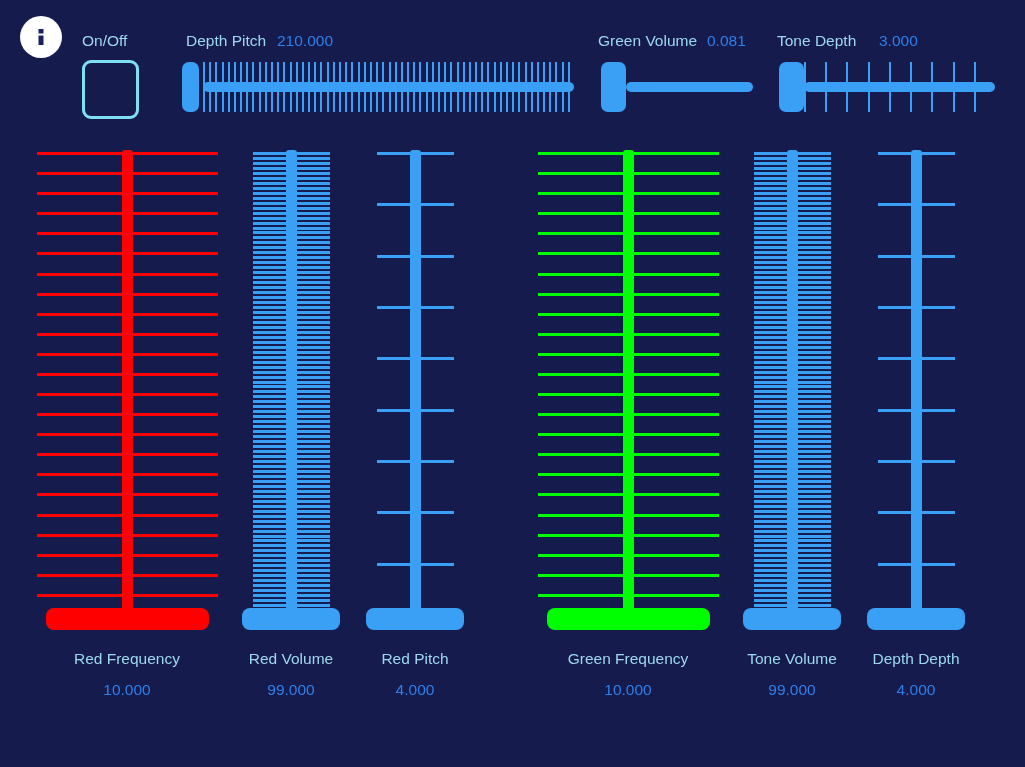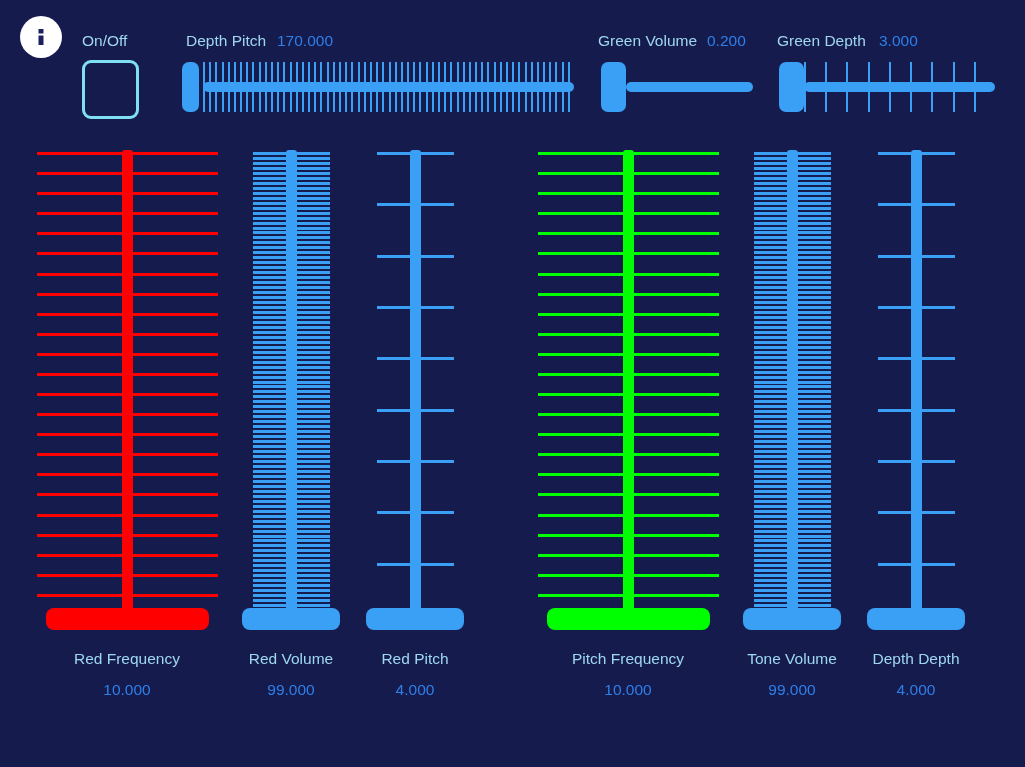--- a/index.html
+++ b/index.html
@@ -152,21 +152,21 @@
     <svg width="26" height="26" viewBox="0 0 26 26" aria-hidden="true">
       <rect x="10.5" y="5" width="5" height="4.6" rx="0.6" fill="#1b2060"></rect>
       <rect x="10.5" y="11.4" width="5" height="9.6" rx="0.6" fill="#1b2060"></rect>
     </svg>
   </div>
 
   <div class="hdr-label" style="left:82px; top:32px;">On/Off</div>
   <div id="onoff-box"></div>
 
   <div class="hdr-label" style="left:186px; top:32px;">Depth Pitch</div>
-  <div class="hdr-value" style="left:277px; top:32px;">170.000</div>
+  <div class="hdr-value" style="left:277px; top:32px;">210.000</div>
   <div class="hslider dense" id="tone-pitch-slider" style="left:182px; top:57px; width:392px;">
       <div class="h-thumb" style="width: 17px;"></div>
       <div class="h-track" style="left: 21px; width: 371px;"></div>
       <div class="h-ticks" style="left: 21px; width: 371px;">
         <i style="left: 0px;"></i>
         <i style="left: 6px;"></i>
         <i style="left: 12px;"></i>
         <i style="left: 19px;"></i>
         <i style="left: 25px;"></i>
         <i style="left: 31px;"></i>
@@ -221,27 +221,27 @@
         <i style="left: 334px;"></i>
         <i style="left: 340px;"></i>
         <i style="left: 346px;"></i>
         <i style="left: 352px;"></i>
         <i style="left: 359px;"></i>
         <i style="left: 365px;"></i>
       </div>
     </div>
 
   <div class="hdr-label" style="left:598px; top:32px;">Green Volume</div>
-  <div class="hdr-value" style="left:707px; top:32px;">0.200</div>
+  <div class="hdr-value" style="left:707px; top:32px;">0.081</div>
   <div class="hslider" id="tone-volume-slider" style="left:601px; top:57px; width:152px;">
       <div class="h-thumb" style="width: 25px;"></div>
       <div class="h-track" style="left: 25px; width: 127px;"></div>
     </div>
 
-  <div class="hdr-label" style="left:777px; top:32px;">Green Depth</div>
+  <div class="hdr-label" style="left:777px; top:32px;">Tone Depth</div>
   <div class="hdr-value" style="left:879px; top:32px;">3.000</div>
   <div class="hslider" id="tone-depth-slider" style="left:779px; top:57px; width:216px;">
       <div class="h-thumb" style="width: 25px;"></div>
       <div class="h-track" style="left: 25px; width: 191px;"></div>
       <div class="h-ticks" style="left: 25px; width: 191px;">
         <i style="left: 0px;"></i>
         <i style="left: 21px;"></i>
         <i style="left: 42px;"></i>
         <i style="left: 64px;"></i>
         <i style="left: 85px;"></i>
@@ -574,21 +574,21 @@
         <i style="left: -5px; top: 404px; width: 85px; background: rgb(0, 255, 0);"></i>
         <i style="left: 91px; top: 404px; width: 85px; background: rgb(0, 255, 0);"></i>
         <i style="left: -5px; top: 424px; width: 85px; background: rgb(0, 255, 0);"></i>
         <i style="left: 91px; top: 424px; width: 85px; background: rgb(0, 255, 0);"></i>
         <i style="left: -5px; top: 444px; width: 85px; background: rgb(0, 255, 0);"></i>
         <i style="left: 91px; top: 444px; width: 85px; background: rgb(0, 255, 0);"></i>
       </div>
       <div class="v-track" style="left: 80px; background: rgb(0, 255, 0);"></div>
       <div class="v-thumb" style="width: 163px; left: 3.5px; background: rgb(0, 255, 0);"></div>
     </div>
-    <div class="slider-caption" style="left: 543px;">Pitch Frequency</div>
+    <div class="slider-caption" style="left: 543px;">Green Frequency</div>
     <div class="slider-value" style="left: 543px;">10.000</div>
     <div class="vslider" style="left: 707px;">
       <div class="v-ticks">
         <i style="left: 47px; top: 2px; width: 33px; background: rgb(58, 160, 245);"></i>
         <i style="left: 91px; top: 2px; width: 33px; background: rgb(58, 160, 245);"></i>
         <i style="left: 47px; top: 7px; width: 33px; background: rgb(58, 160, 245);"></i>
         <i style="left: 91px; top: 7px; width: 33px; background: rgb(58, 160, 245);"></i>
         <i style="left: 47px; top: 12px; width: 33px; background: rgb(58, 160, 245);"></i>
         <i style="left: 91px; top: 12px; width: 33px; background: rgb(58, 160, 245);"></i>
         <i style="left: 47px; top: 17px; width: 33px; background: rgb(58, 160, 245);"></i>

